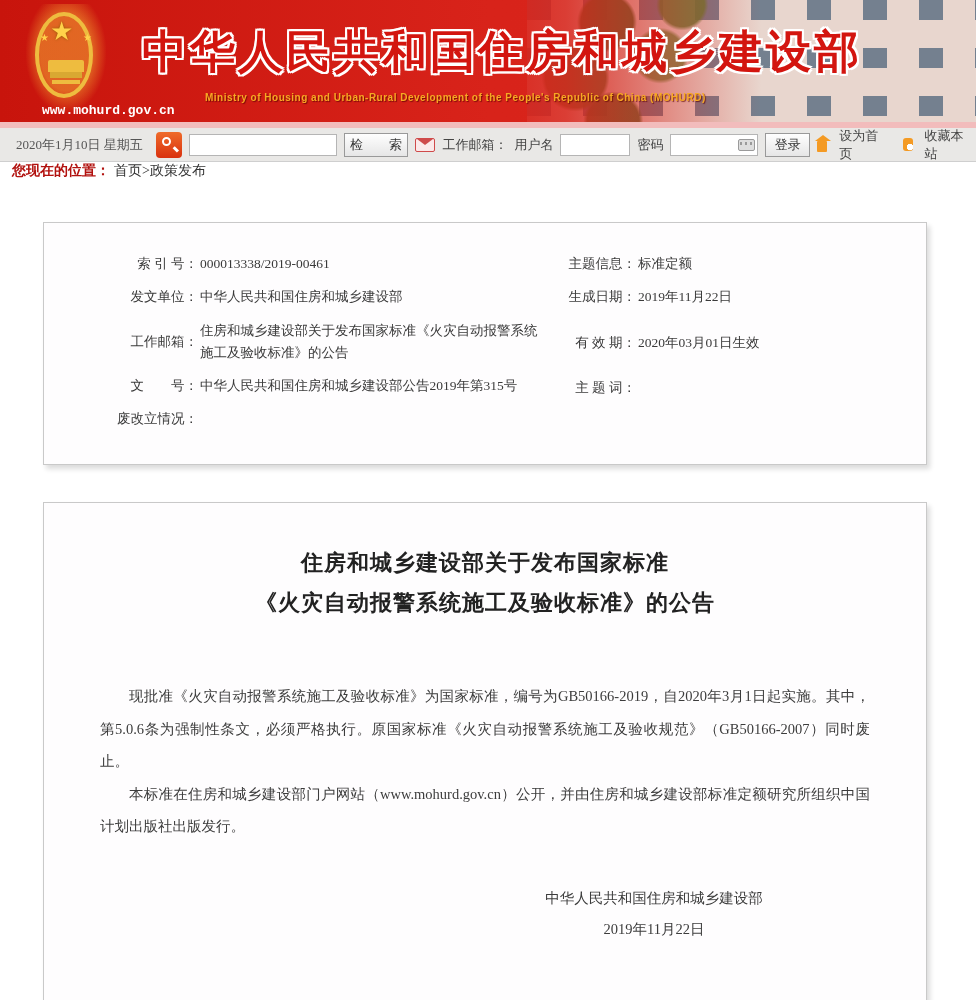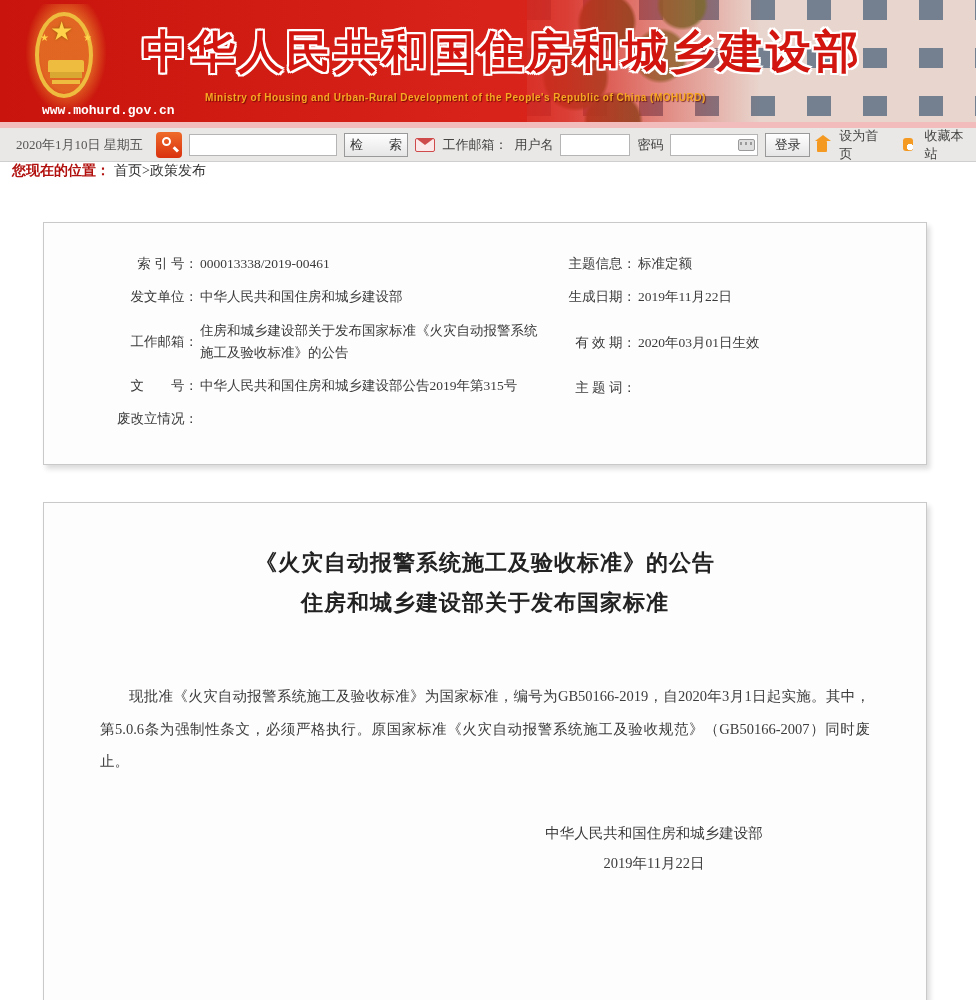--- a/index.html
+++ b/index.html
@@ -169,25 +169,26 @@
       </div>
       <div class="meta-row">
         <span class="meta-label">主 题 词：</span>
         <span class="meta-value"></span>
       </div>
     </div>
   </section>
 
   <section class="doc-card">
     <div class="doc-title">
+      <div>住房和城乡建设部关于发布国家标准</div>
       <div>《火灾自动报警系统施工及验收标准》的公告</div>
-      <div>住房和城乡建设部关于发布国家标准</div>
     </div>
     <div class="doc-body">
       <p class="doc-para">现批准《火灾自动报警系统施工及验收标准》为国家标准，编号为GB50166-2019，自2020年3月1日起实施。其中，第5.0.6条为强制性条文，必须严格执行。原国家标准《火灾自动报警系统施工及验收规范》（GB50166-2007）同时废止。</p>
+      <p class="doc-para">本标准在住房和城乡建设部门户网站（www.mohurd.gov.cn）公开，并由住房和城乡建设部标准定额研究所组织中国计划出版社出版发行。</p>
     </div>
     <div class="signature">
       <div>中华人民共和国住房和城乡建设部</div>
       <div>2019年11月22日</div>
     </div>
     <div class="doc-actions">
       
       
     </div>
 

